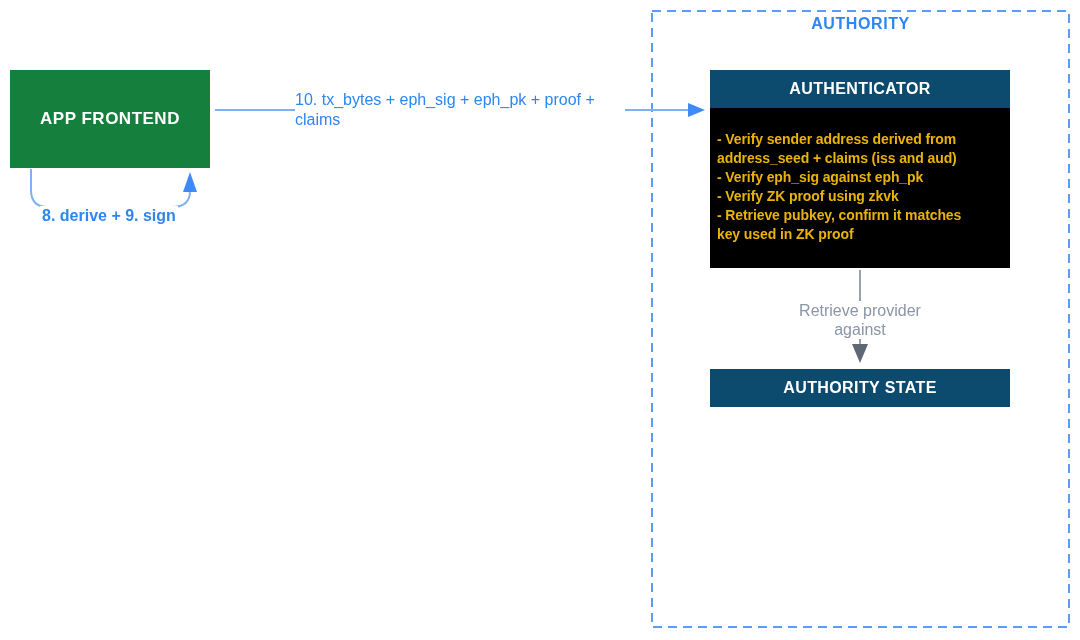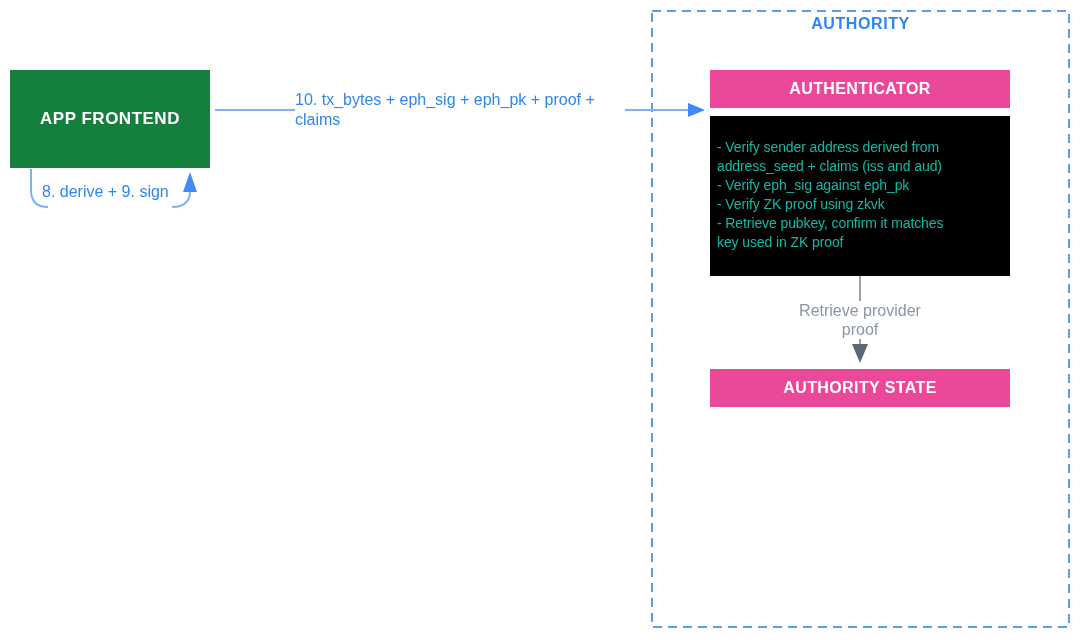--- a/index.html
+++ b/index.html
@@ -44,50 +44,50 @@
     color: #2E86F0;
     font-size: 16px; font-weight: 600; letter-spacing: 0.6px;
   }
   .node {
     width: 300px;
   }
   .node-authenticator { left: 710px; top: 70px; }
   .node-authority-state { left: 710px; top: 369px; border-radius: 11px; }
   .node-header {
     height: 38px;
-    background: #ec4899;
+    background: #0c4a6e;
     display: flex; align-items: center; justify-content: center;
     color: #ffffff;
     font-size: 16px; font-weight: bold; letter-spacing: 0.4px;
   }
   .node-body {
     height: 138px;
     background: #000000;
-    color: #14b8a6;
-    font-size: 14px; font-weight: normal;
+    color: #eab308;
+    font-size: 14px; font-weight: bold;
     line-height: 19px;
     letter-spacing: -0.1px;
     padding: 22px 2px 0 7px;
     white-space: pre-line;
     overflow: hidden;
-    margin-top: 8px;
   }
   .edge-label-blue {
     color: #2E86F0;
     font-size: 16px;
     line-height: 20px;
     background: #ffffff;
     white-space: pre-line;
   }
   .label-tx {
     left: 295px; top: 90px; width: 330px;
   }
   .label-derive {
-    left: 40px; top: 182px;
+    left: 40px; top: 206px;
     padding: 0 2px;
+    font-weight: bold;
   }
   .label-retrieve {
     left: 780px; top: 301px; width: 160px;
     text-align: center;
     color: #8A95A5;
     font-size: 16px;
     line-height: 19px;
     background: #ffffff;
     white-space: pre-line;
   }
@@ -134,21 +134,21 @@
     </div>
     <div class="node-body">- Verify sender address derived from
 address_seed + claims (iss and aud)
 - Verify eph_sig against eph_pk
 - Verify ZK proof using zkvk
 - Retrieve pubkey, confirm it matches
 key used in ZK proof</div>
   </div>
 
   <div class="abs label-retrieve">Retrieve provider
-proof</div>
+against</div>
 
   <div class="abs node node-authority-state">
     <div class="node-header">
       <span>AUTHORITY STATE</span>
     </div>
   </div>
 
 </div>
 
 </body></html>

